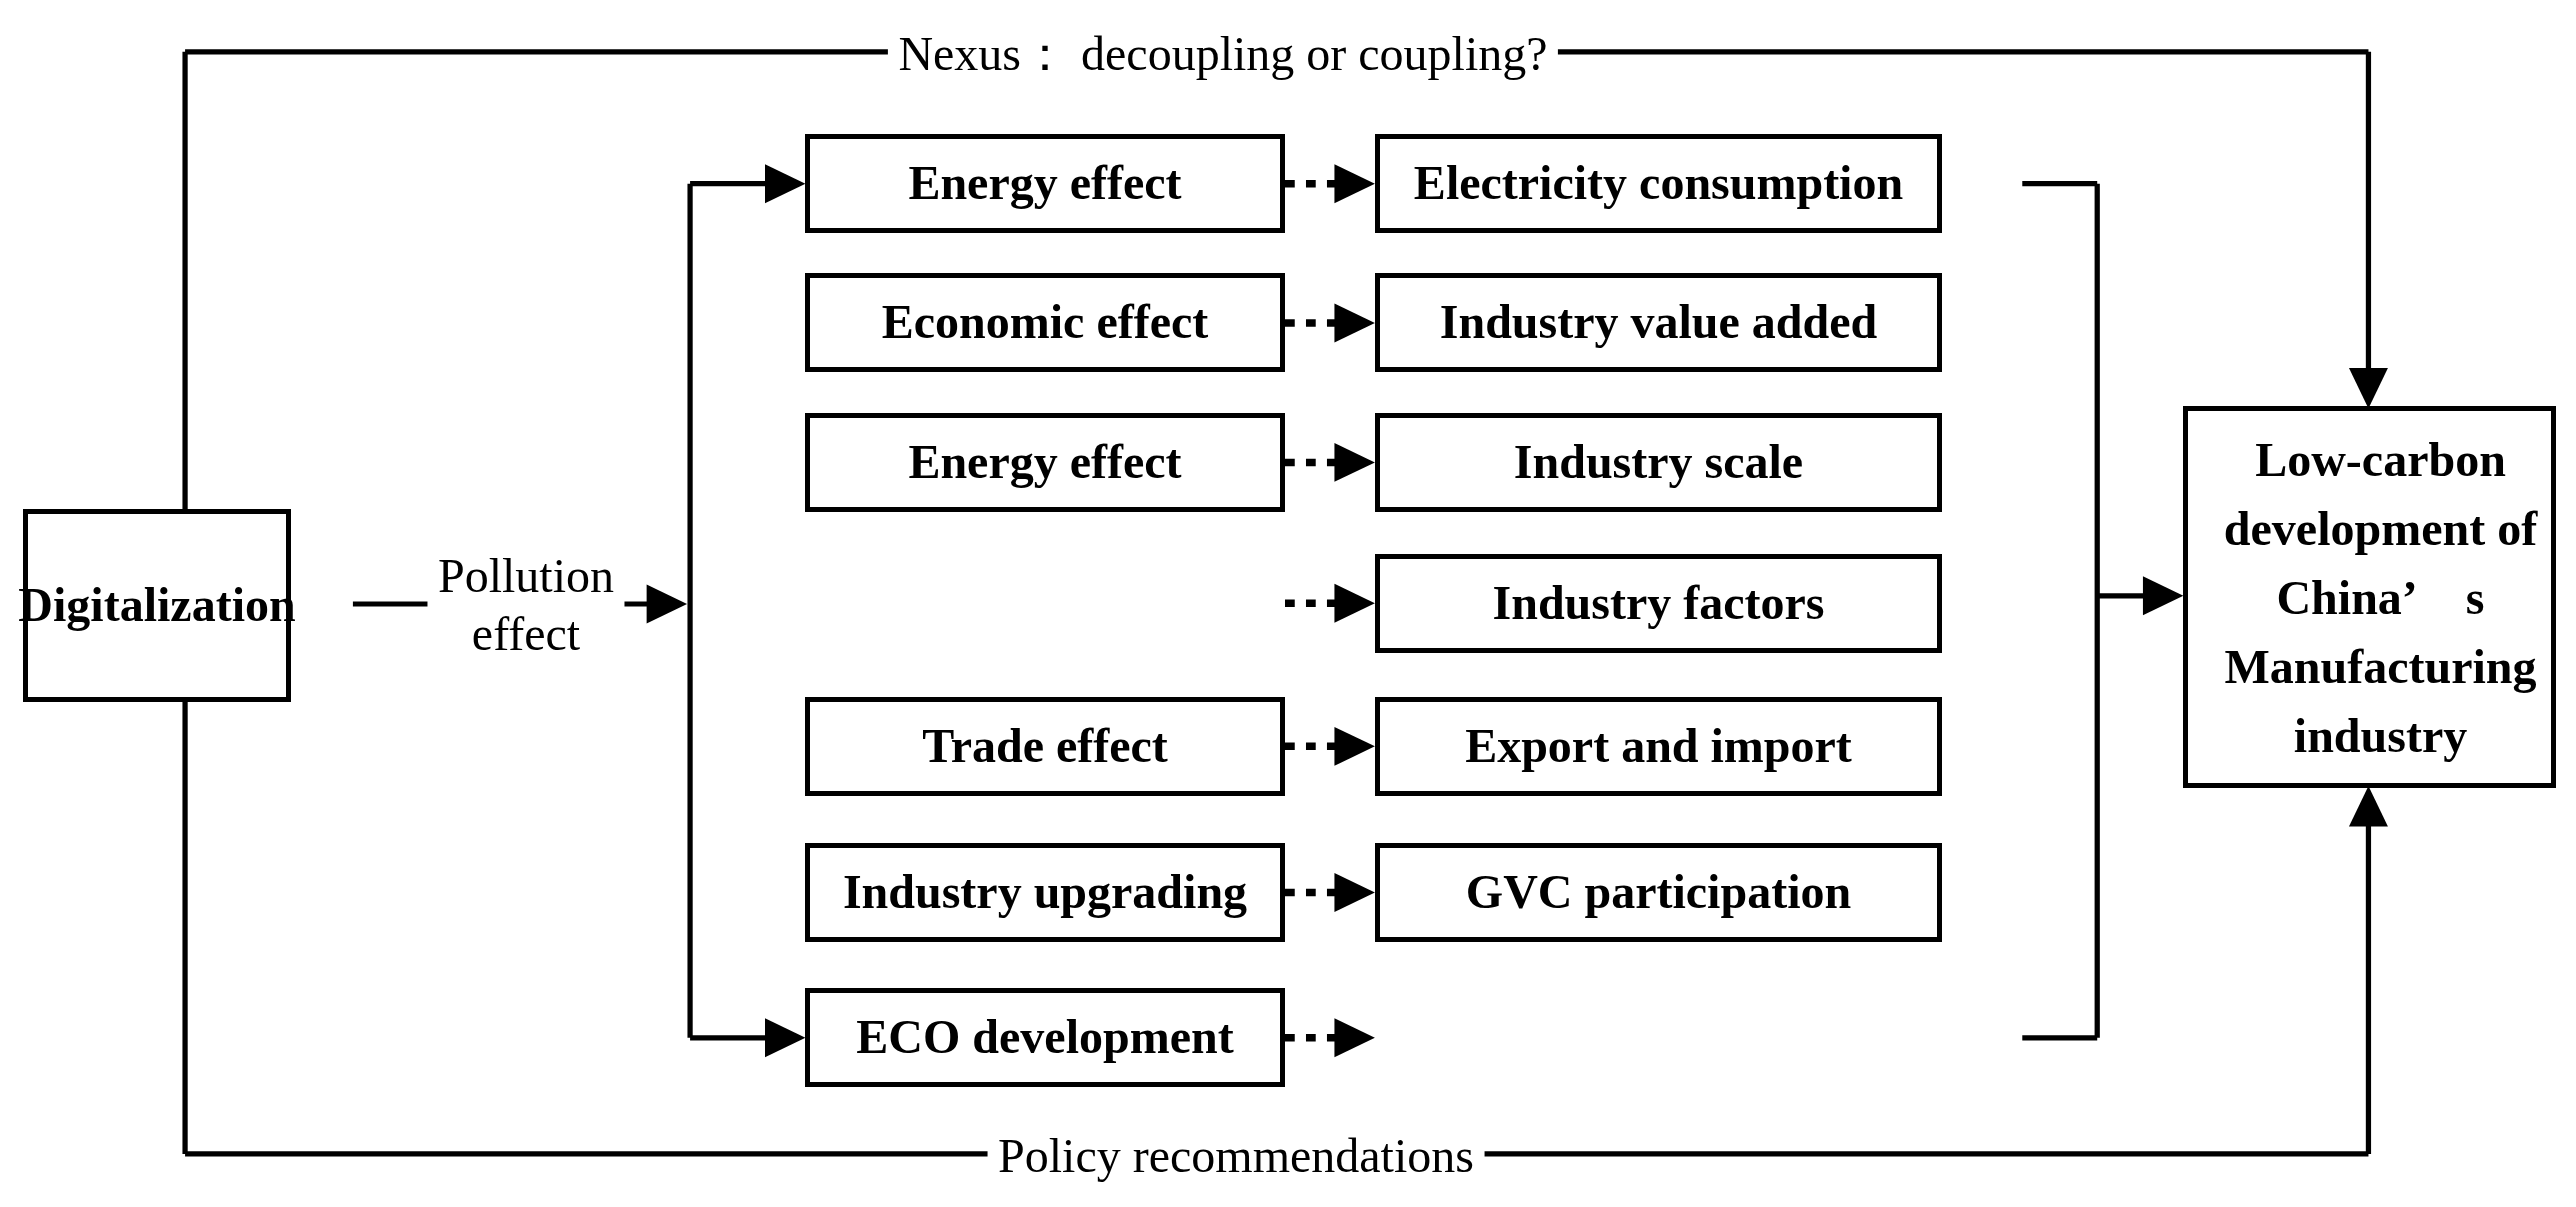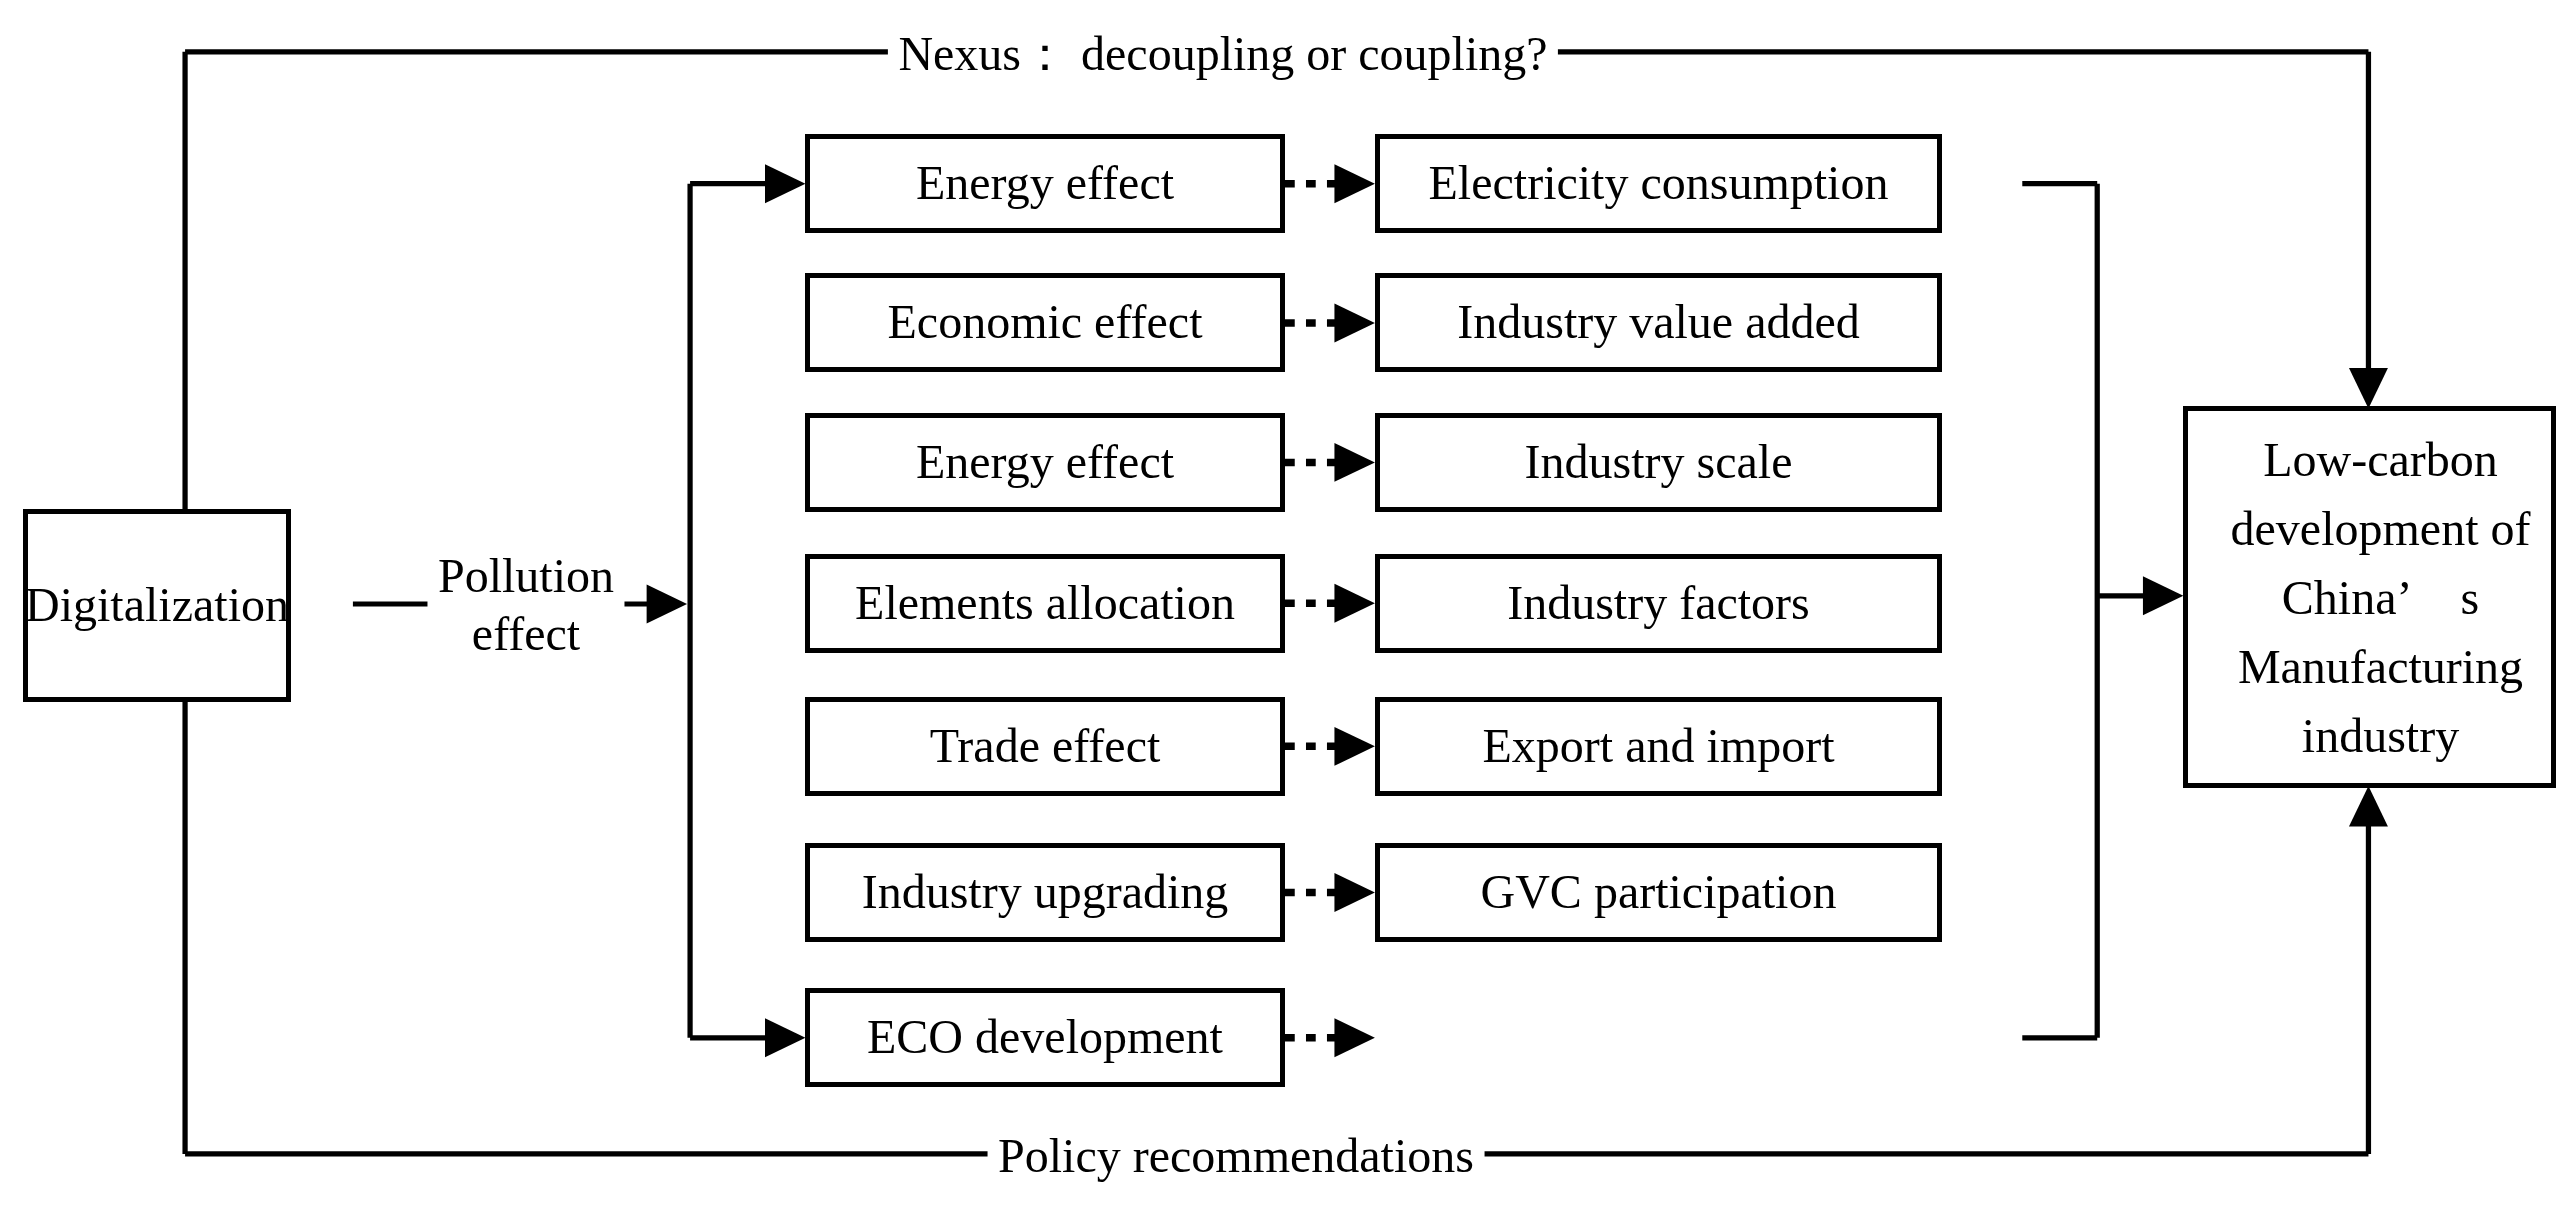--- a/index.html
+++ b/index.html
@@ -31,20 +31,21 @@
     border: 5.2px solid #000;
     background: #ffffff;
     display: flex;
     align-items: center;
     justify-content: center;
     text-align: center;
     z-index: 2;
     font-size: 48px;
     line-height: 1.1;
     white-space: nowrap;
+    font-weight: bold;
   }
   .effect-box  { left: 805px; width: 480px; height: 99px; }
   .indicator-box { left: 1375px; width: 567px; height: 99px; }
   .digitalization-box { left: 23px; top: 509px; width: 268px; height: 193px; }
   .outcome-box { left: 2183px; top: 406px; width: 373px; height: 382px; }
   .outcome-box .inner { line-height: 69px; white-space: nowrap; margin-left: 22px; }
   .line-label {
     position: absolute;
     transform: translate(-50%, -50%);
     background: #ffffff;
@@ -132,23 +133,20 @@
 
   <div class="node effect-box" style="top:134px">
     <span>Energy effect</span>
     </div>
   <div class="node effect-box" style="top:273px">
     <span>Economic effect</span>
     </div>
   <div class="node effect-box" style="top:413px">
     <span>Energy effect</span>
     </div>
-  <div class="node effect-box" style="top:554px">
-    <span>Elements allocation</span>
-    </div>
   <div class="node effect-box" style="top:697px">
     <span>Trade effect</span>
     </div>
   <div class="node effect-box" style="top:843px">
     <span>Industry upgrading</span>
     </div>
   <div class="node effect-box" style="top:988px">
     <span>ECO development</span>
     </div>
 

